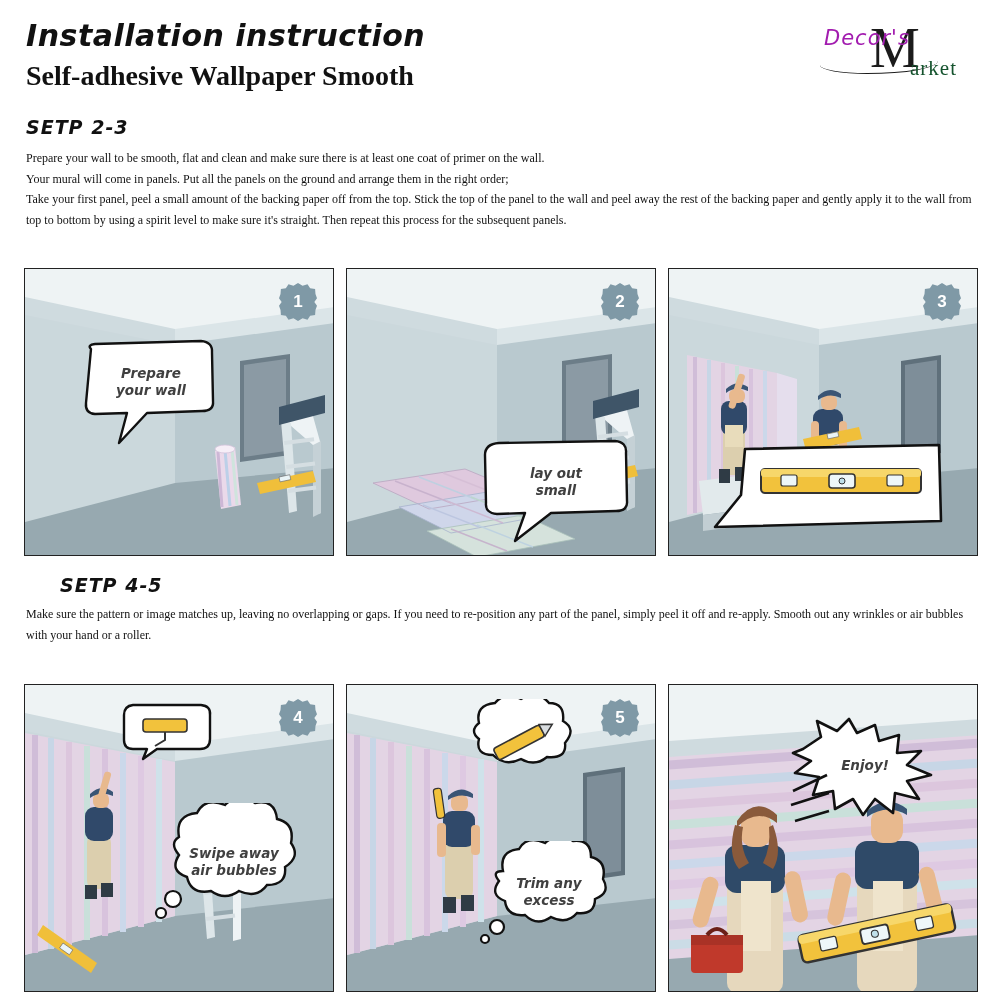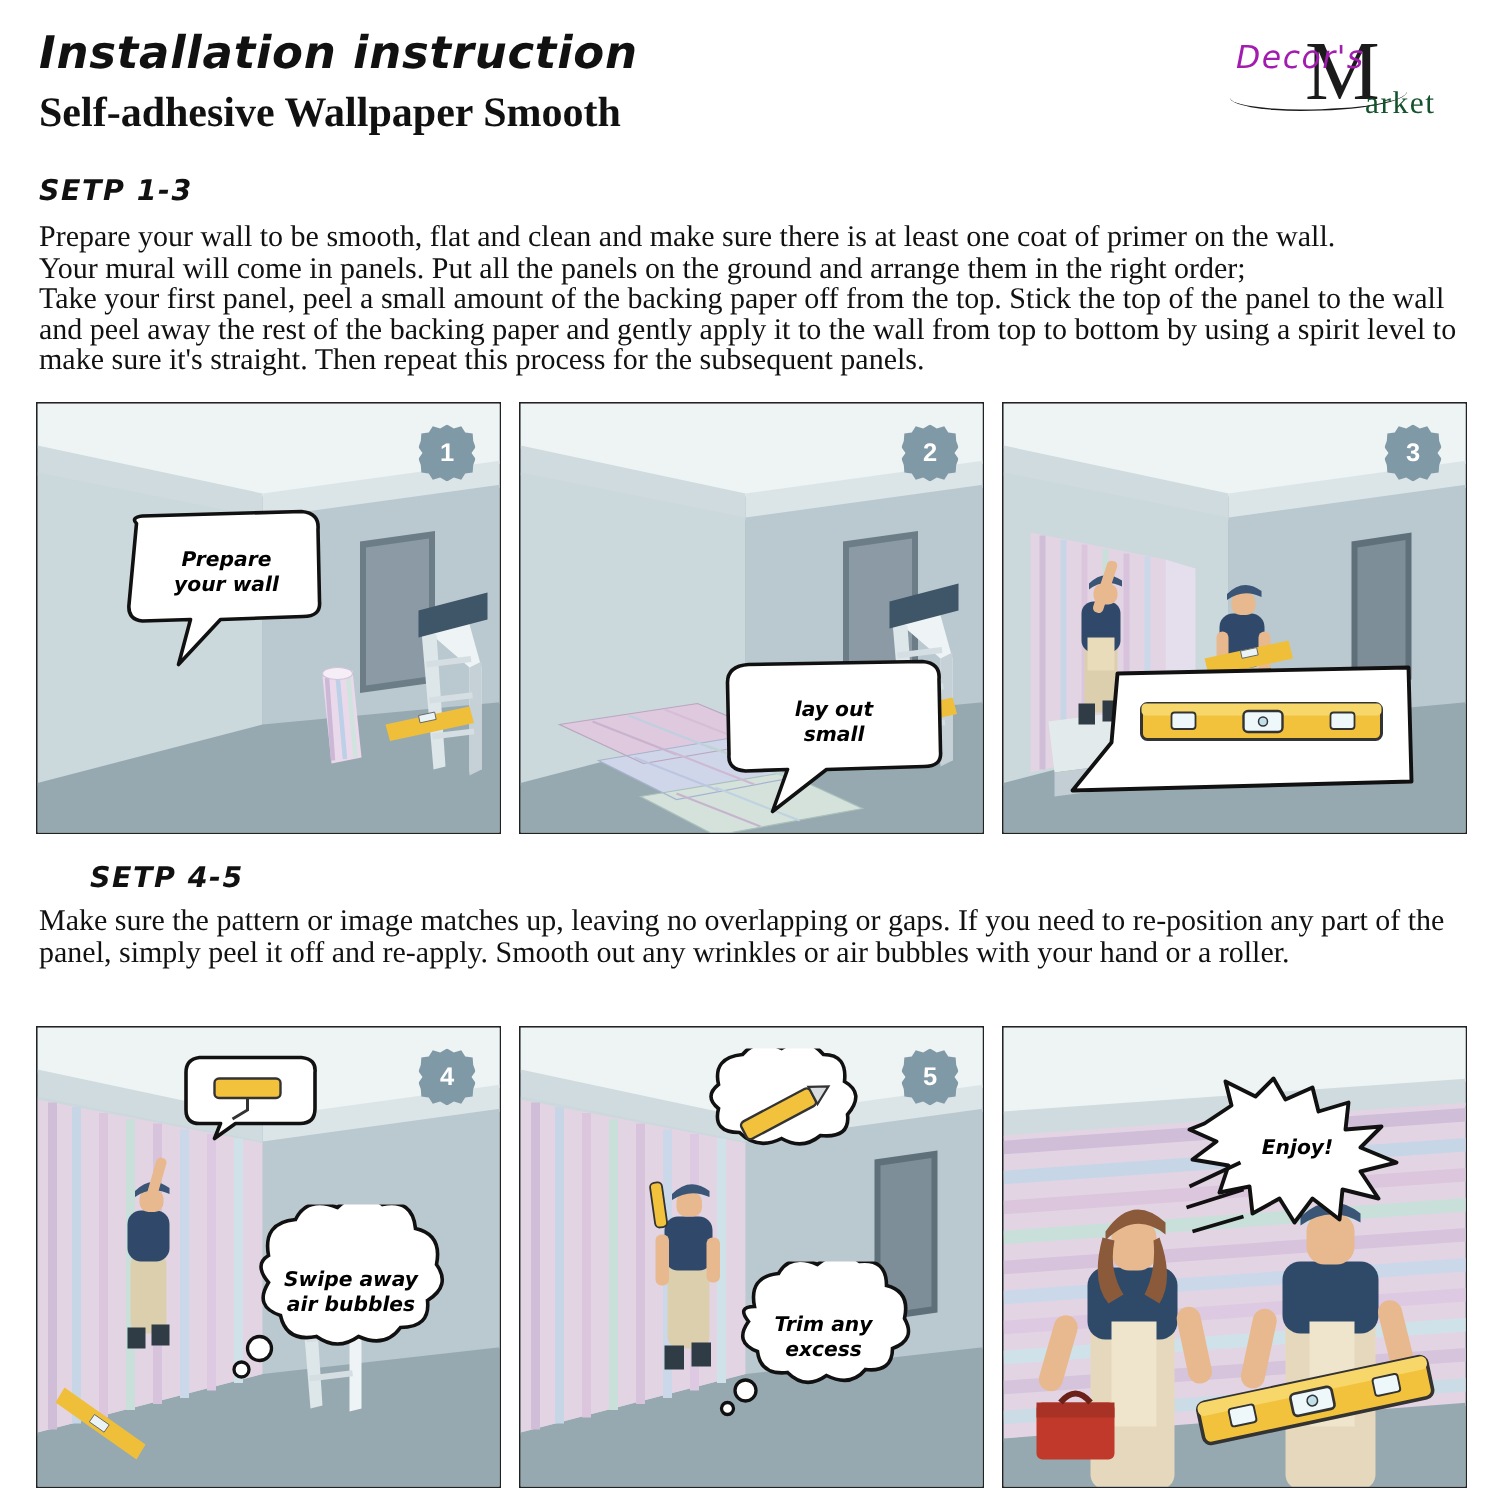--- a/index.html
+++ b/index.html
@@ -51,21 +51,21 @@
   
   .step-head {
     position: absolute; left: 26px;
     font-family: "DejaVu Sans", sans-serif;
     font-style: italic; font-weight: 700; font-size: 19px;
     letter-spacing: 1px; color:#111;
   }
   .para {
     position: absolute; left: 26px; width: 950px;
     font-family: "Liberation Serif", serif;
-    font-size: 20px; line-height: 20.5px; color:#111;
+    font-size: 12px; line-height: 20.5px; color:#111;
   }
   .para p { margin: 0; }
 
   
   .row { position: absolute; left: 24px; display: flex; gap: 12px; }
   .panel {
     position: relative; width: 310px; height: 288px;
     border: 1px solid #222; background: #9fb0b5; overflow: hidden;
   }
   .panel.tall { height: 308px; }
@@ -75,41 +75,41 @@
     background: #7f99a6; color: #fff;
     font-family: "Liberation Sans", sans-serif; font-weight: 700; font-size: 17px;
     display:flex; align-items:center; justify-content:center;
     clip-path: polygon(50% 0%, 62% 7%, 75% 3%, 82% 14%, 95% 16%, 96% 29%, 100% 40%, 93% 50%, 100% 60%, 96% 71%, 95% 84%, 82% 86%, 75% 97%, 62% 93%, 50% 100%, 38% 93%, 25% 97%, 18% 86%, 5% 84%, 4% 71%, 0% 60%, 7% 50%, 0% 40%, 4% 29%, 5% 16%, 18% 14%, 25% 3%, 38% 7%);
     z-index: 40;
   }
 
   .bubble-text {
     font-family: "DejaVu Sans", sans-serif;
     font-style: italic; font-weight: 700; font-size: 13.5px;
-    color:#000000; text-align:center; line-height: 17px;
+    color:#404040; text-align:center; line-height: 17px;
   }
 
   svg { display:block; }
 </style>
 </head>
 <body>
 
 <div class="page">
 
   <div class="title-main">Installation instruction</div>
   <div class="title-sub">Self-adhesive  Wallpaper Smooth</div>
 
   <div class="logo">
     <div class="bigm">M</div>
     <div class="decors">Decor's</div>
     <div class="swoosh"></div>
     <div class="arket">arket</div>
   </div>
 
-  <div class="step-head" style="top:116px;">SETP 1-3</div>
+  <div class="step-head" style="top:116px;">SETP 2-3</div>
   <div class="para" style="top:148px;">
     <p>Prepare your wall to be smooth, flat and clean and make sure there is at least one coat of primer on the wall.</p>
     <p>Your mural will come in panels. Put all the panels on the ground and arrange them in the right order;</p>
     <p>Take your first panel, peel a small amount of the backing paper off from the top. Stick the top of the panel to the wall and peel away the rest of the backing paper and gently apply it to the wall from top to bottom by using a spirit level to make sure it's straight. Then repeat this process for the subsequent panels.</p>
   </div>
 
   <div class="row" style="top:268px;">
 
     <div class="panel">
       <svg width="310" height="288" viewBox="0 0 310 288">

